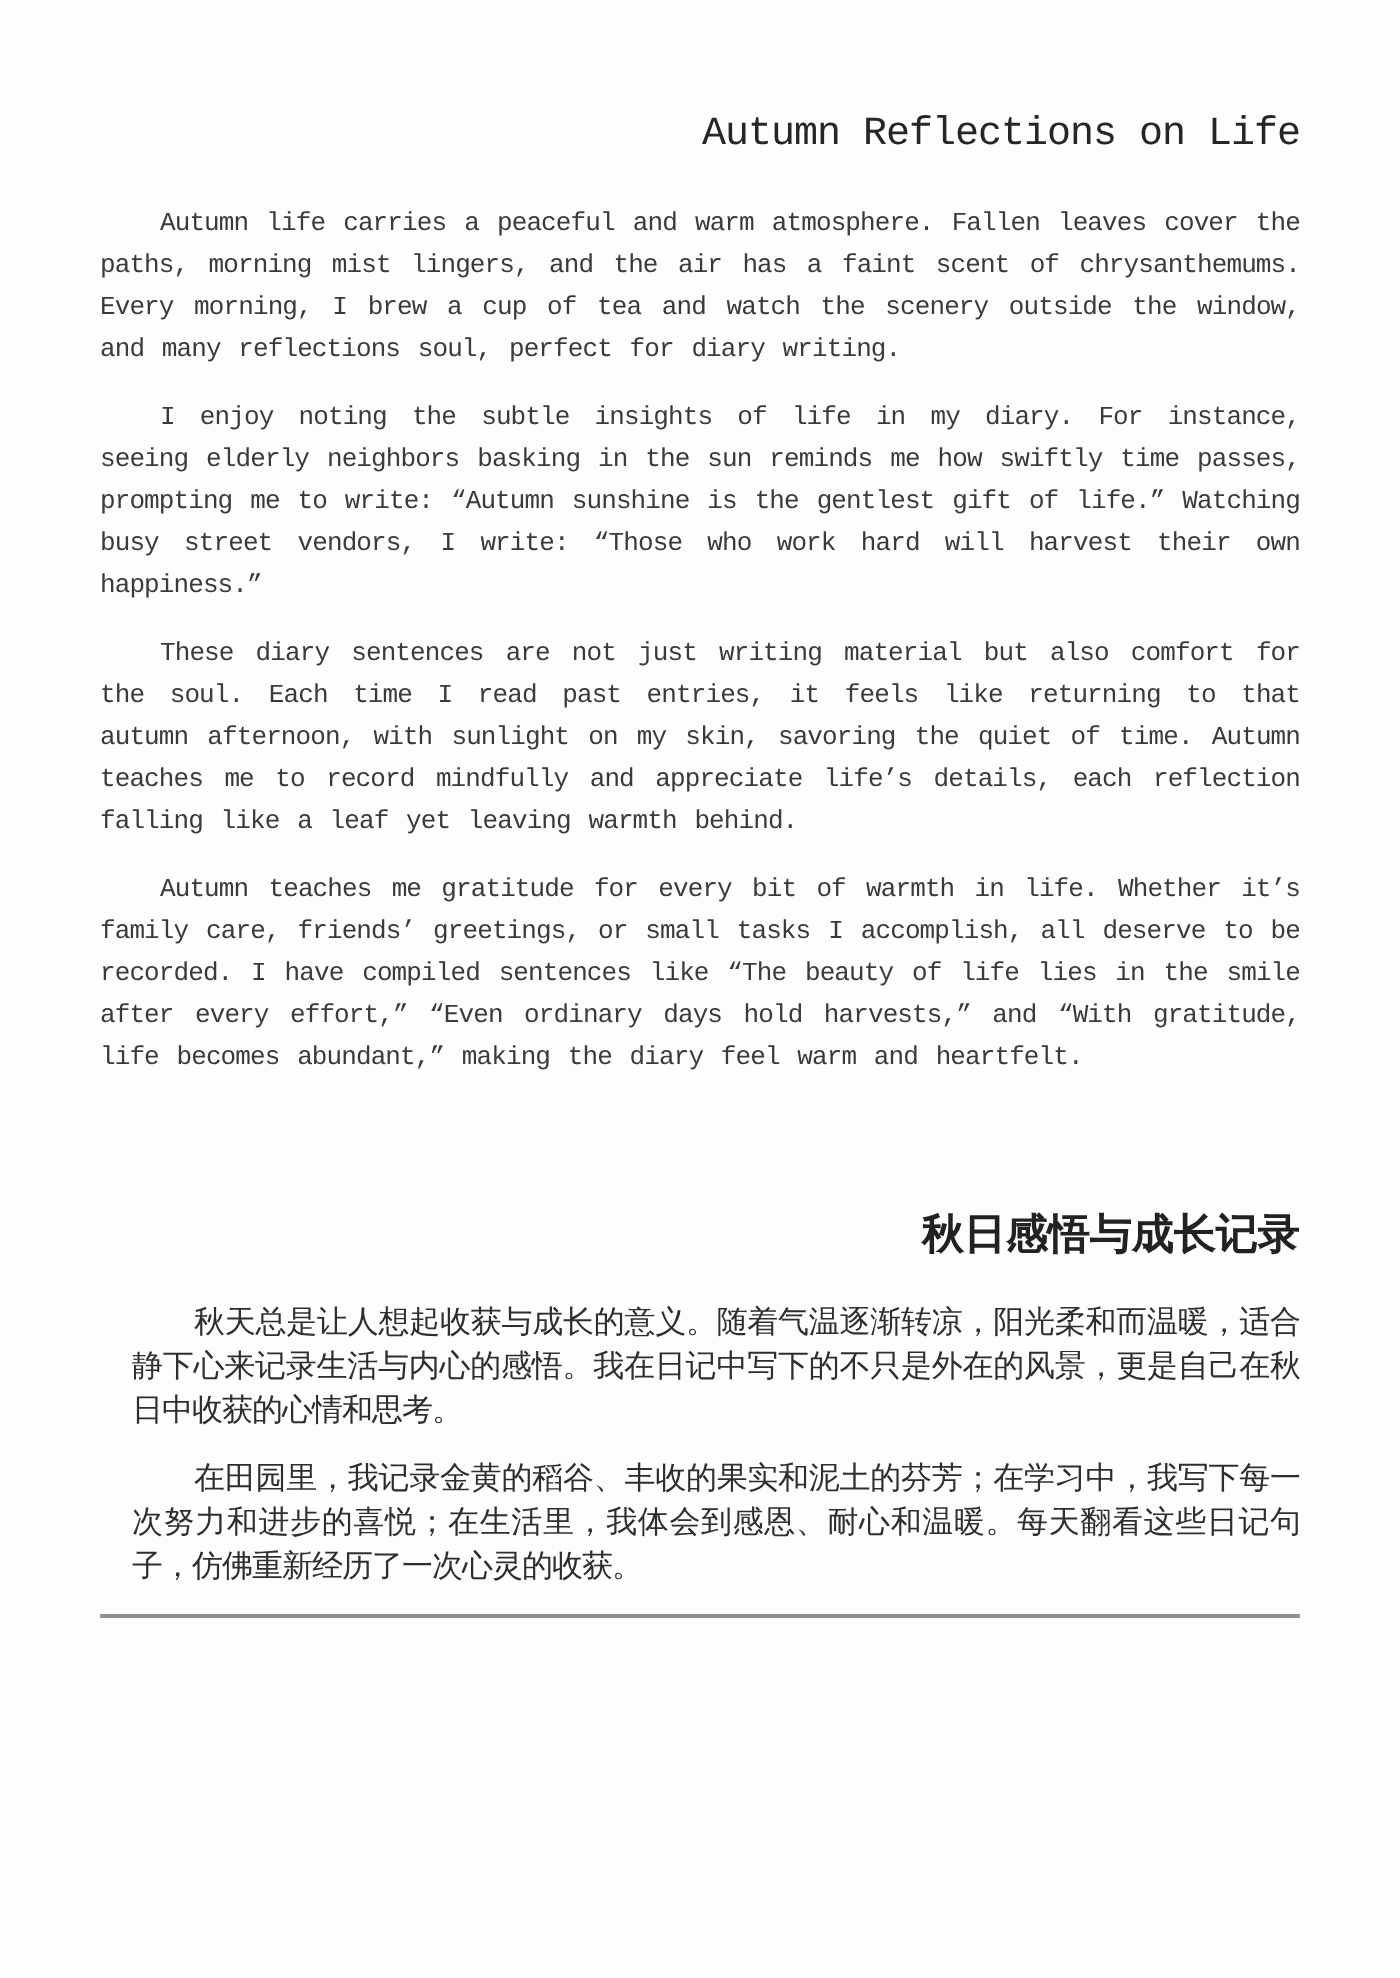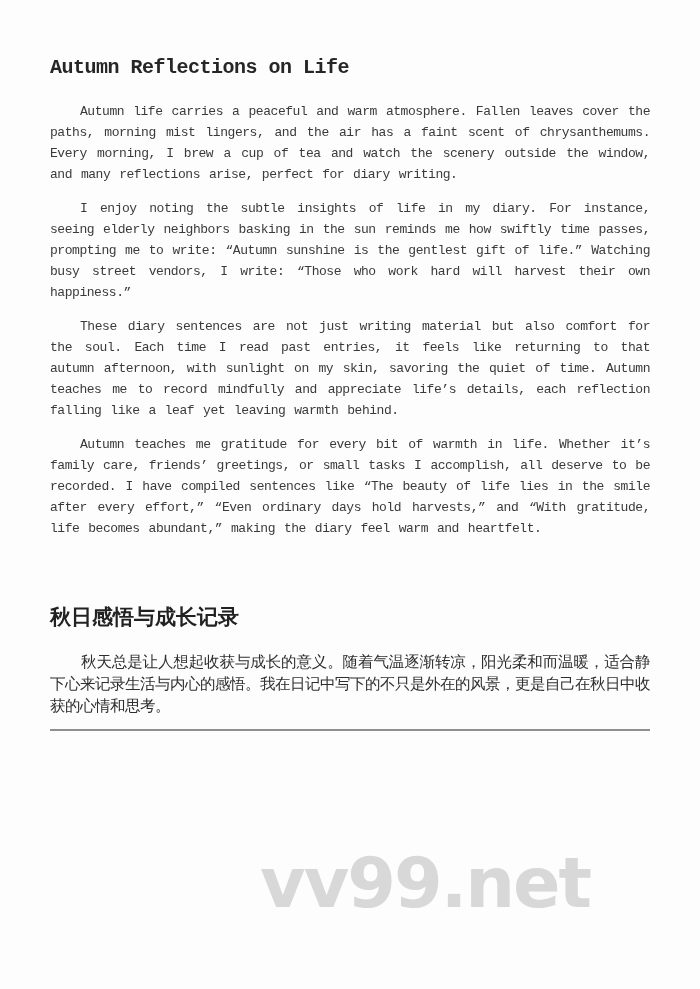--- a/index.html
+++ b/index.html
@@ -30,86 +30,86 @@
     white-space: nowrap;
     user-select: none;
   }
   .content {
     position: relative;
     z-index: 1;
   }
   
   .en-title {
     margin: 0 0 22px 0;
-    text-align: left;
+    text-align: right;
     font-family: "Liberation Mono", "DejaVu Sans Mono", monospace;
     font-size: 20px;
-    font-weight: 700;
+    font-weight: 400;
     letter-spacing: -0.5px;
     color: #262626;
   }
   .en p {
     margin: 0 0 13px 0;
     font-family: "Liberation Mono", "DejaVu Sans Mono", monospace;
     font-size: 13px;
     letter-spacing: -0.45px;
     word-spacing: 1.5px;
     line-height: 21px;
     text-align: justify;
     text-indent: 30px;
     color: #3a3a3a;
   }
   
   .cn-section {
     margin-top: 64px;
   }
   .cn-title {
     margin: 0 0 20px 0;
-    text-align: left;
+    text-align: right;
     font-family: "Liberation Serif", serif;
     font-size: 21px;
     font-weight: bold;
     color: #222222;
   }
   .cn p {
-    margin: 0 0 12px 0;
-    font-family: Liberation Serif, serif;
+    margin: 0 0 12px 16px;
+    font-family: Liberation Mono, monospace;
     font-size: 15.5px;
     letter-spacing: -0.5px;
     line-height: 22px;
     text-align: justify;
     text-indent: 2em;
     color: #2e2e2e;
   }
   
   .footer-rule {
     margin-top: 5px;
     height: 0;
     border: none;
     border-top: 2px solid #8f8f8f;
   }
 </style>
 </head>
 <body>
 
 <div class="page">
 
-  <div class="watermark">vv99.net</div>
 
   <div class="content">
 
     <div class="en">
       <h1 class="en-title">Autumn Reflections on Life</h1>
-      <p>Autumn life carries a peaceful and warm atmosphere. Fallen leaves cover the paths, morning mist lingers, and the air has a faint scent of chrysanthemums. Every morning, I brew a cup of tea and watch the scenery outside the window, and many reflections arise, perfect for diary writing.</p>
+      <p>Autumn life carries a peaceful and warm atmosphere. Fallen leaves cover the paths, morning mist lingers, and the air has a faint scent of chrysanthemums. Every morning, I brew a cup of tea and watch the scenery outside the window, and many reflections soul, perfect for diary writing.</p>
       <p>I enjoy noting the subtle insights of life in my diary. For instance, seeing elderly neighbors basking in the sun reminds me how swiftly time passes, prompting me to write: “Autumn sunshine is the gentlest gift of life.” Watching busy street vendors, I write: “Those who work hard will harvest their own happiness.”</p>
       <p>These diary sentences are not just writing material but also comfort for the soul. Each time I read past entries, it feels like returning to that autumn afternoon, with sunlight on my skin, savoring the quiet of time. Autumn teaches me to record mindfully and appreciate life’s details, each reflection falling like a leaf yet leaving warmth behind.</p>
       <p>Autumn teaches me gratitude for every bit of warmth in life. Whether it’s family care, friends’ greetings, or small tasks I accomplish, all deserve to be recorded. I have compiled sentences like “The beauty of life lies in the smile after every effort,” “Even ordinary days hold harvests,” and “With gratitude, life becomes abundant,” making the diary feel warm and heartfelt.</p>
     </div>
 
     <div class="cn cn-section">
       <h2 class="cn-title">秋日感悟与成长记录</h2>
       <p>秋天总是让人想起收获与成长的意义。随着气温逐渐转凉，阳光柔和而温暖，适合静下心来记录生活与内心的感悟。我在日记中写下的不只是外在的风景，更是自己在秋日中收获的心情和思考。</p>
+      <p>在田园里，我记录金黄的稻谷、丰收的果实和泥土的芬芳；在学习中，我写下每一次努力和进步的喜悦；在生活里，我体会到感恩、耐心和温暖。每天翻看这些日记句子，仿佛重新经历了一次心灵的收获。</p>
     </div>
 
     <hr class="footer-rule">
 
   </div>
 </div>
 
 </body></html>

